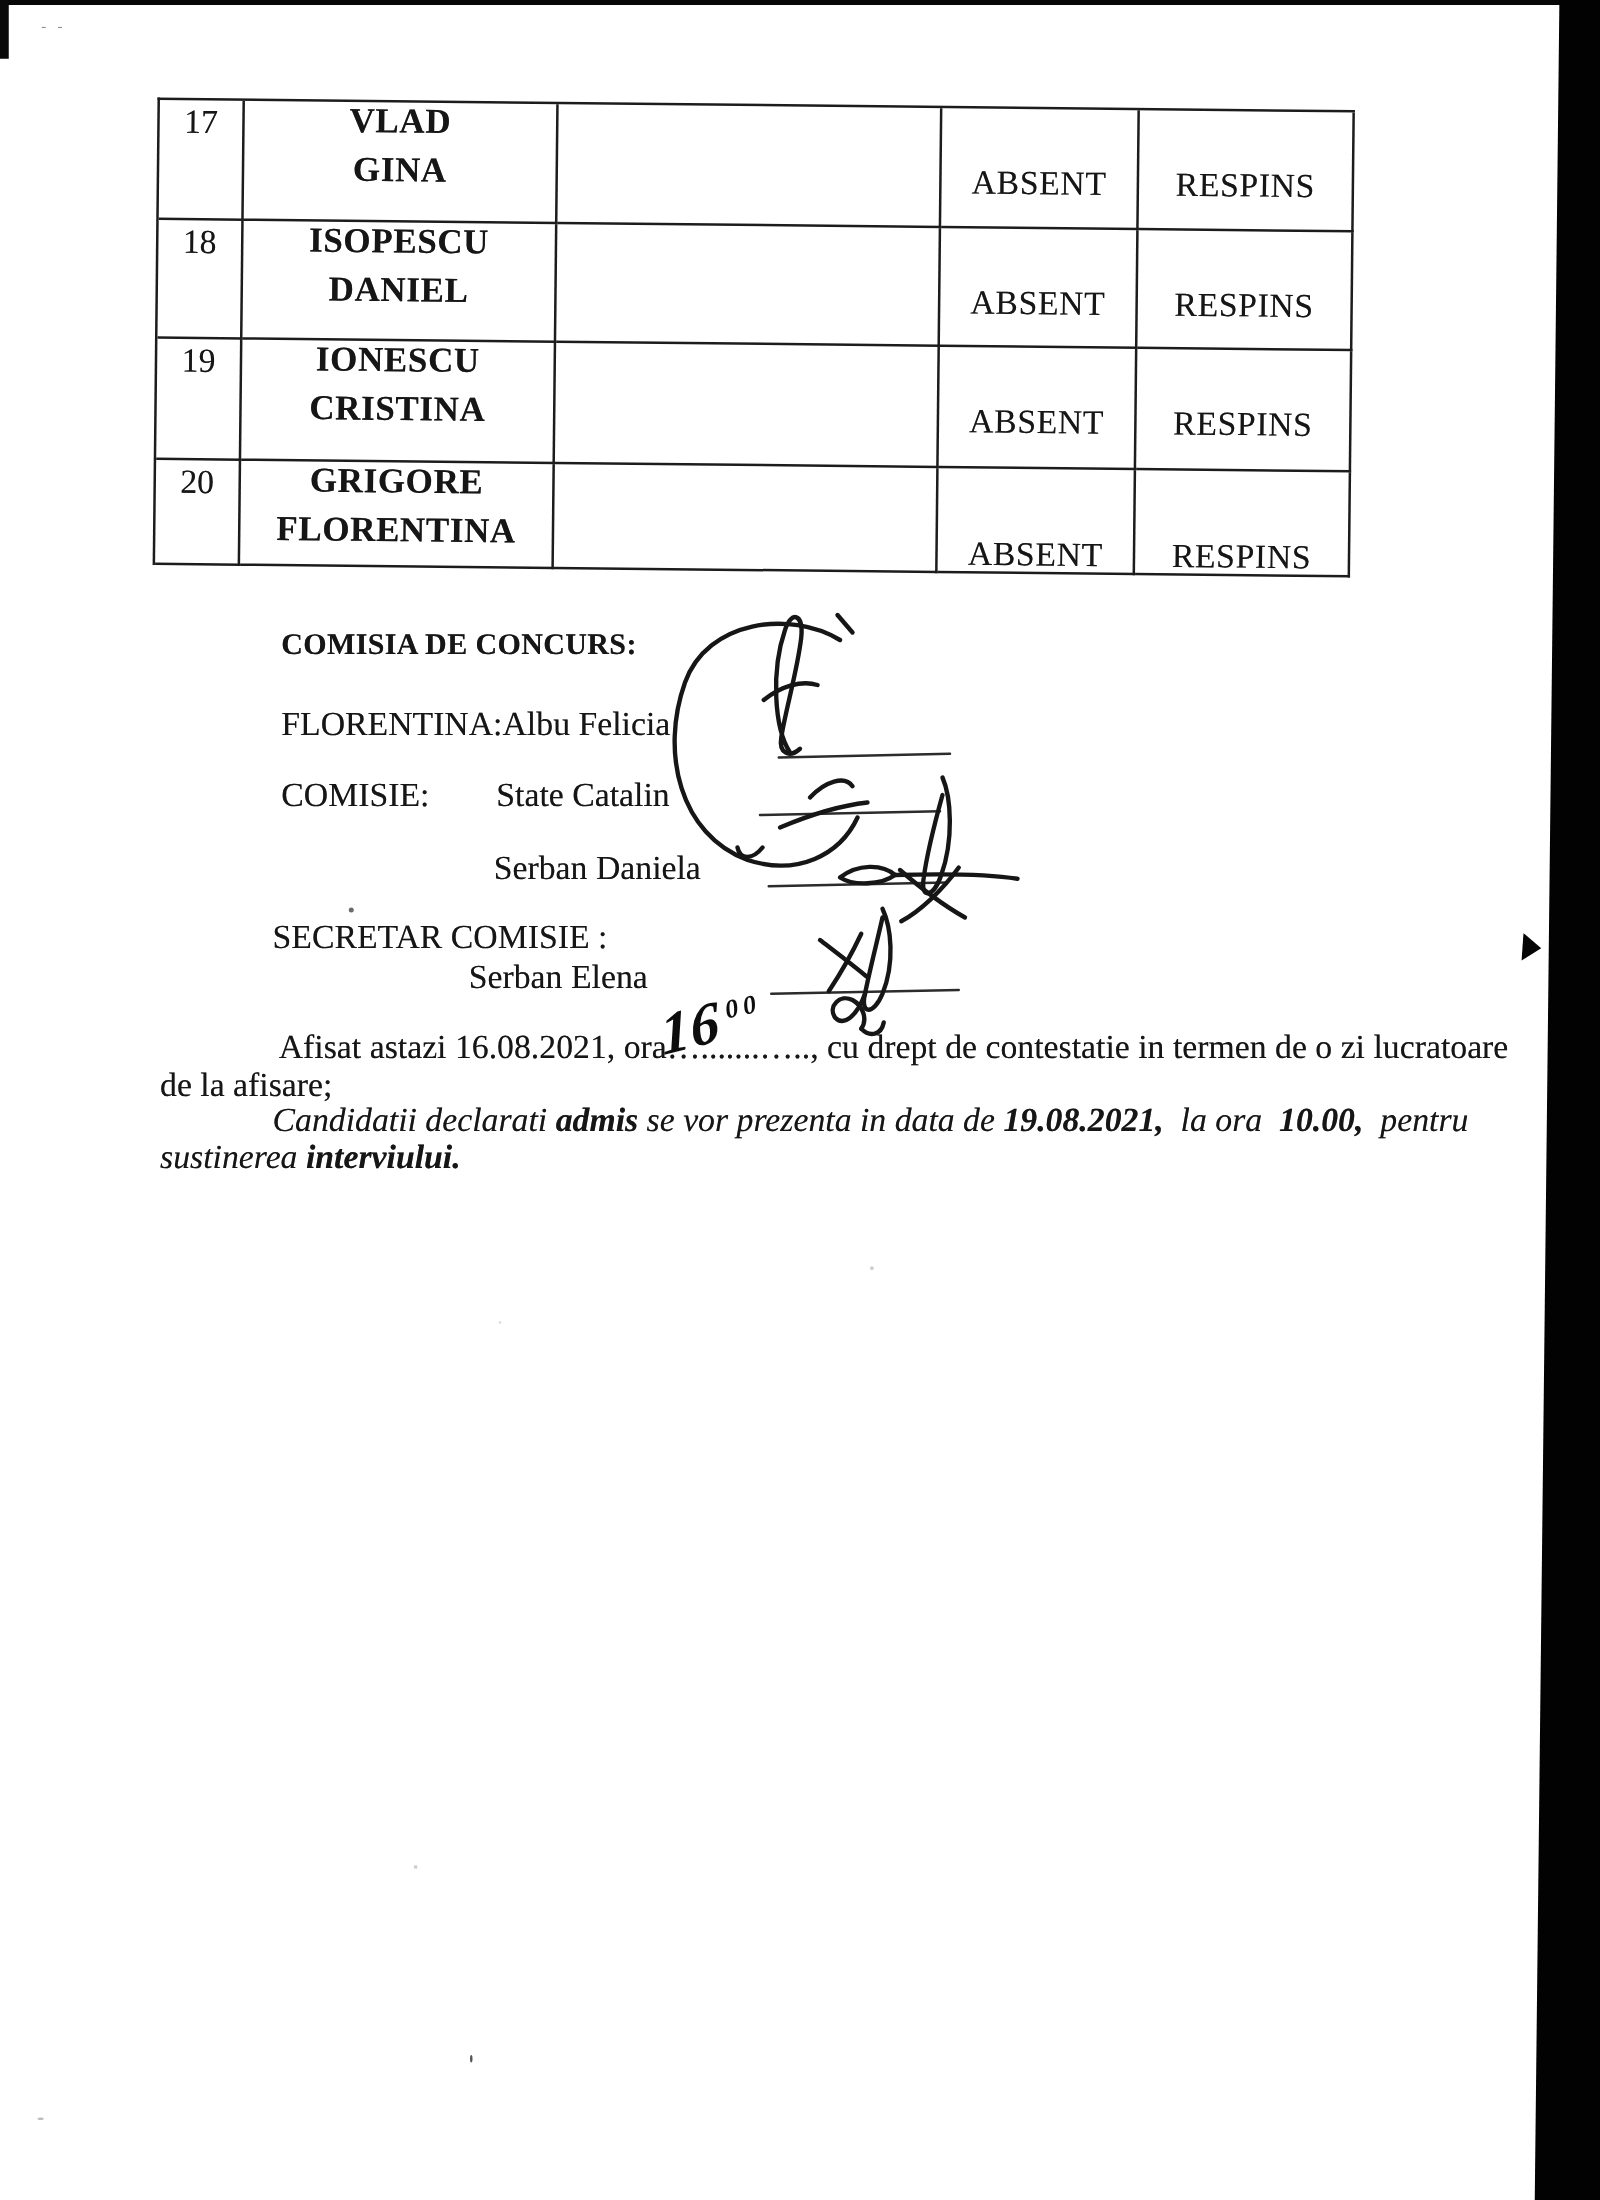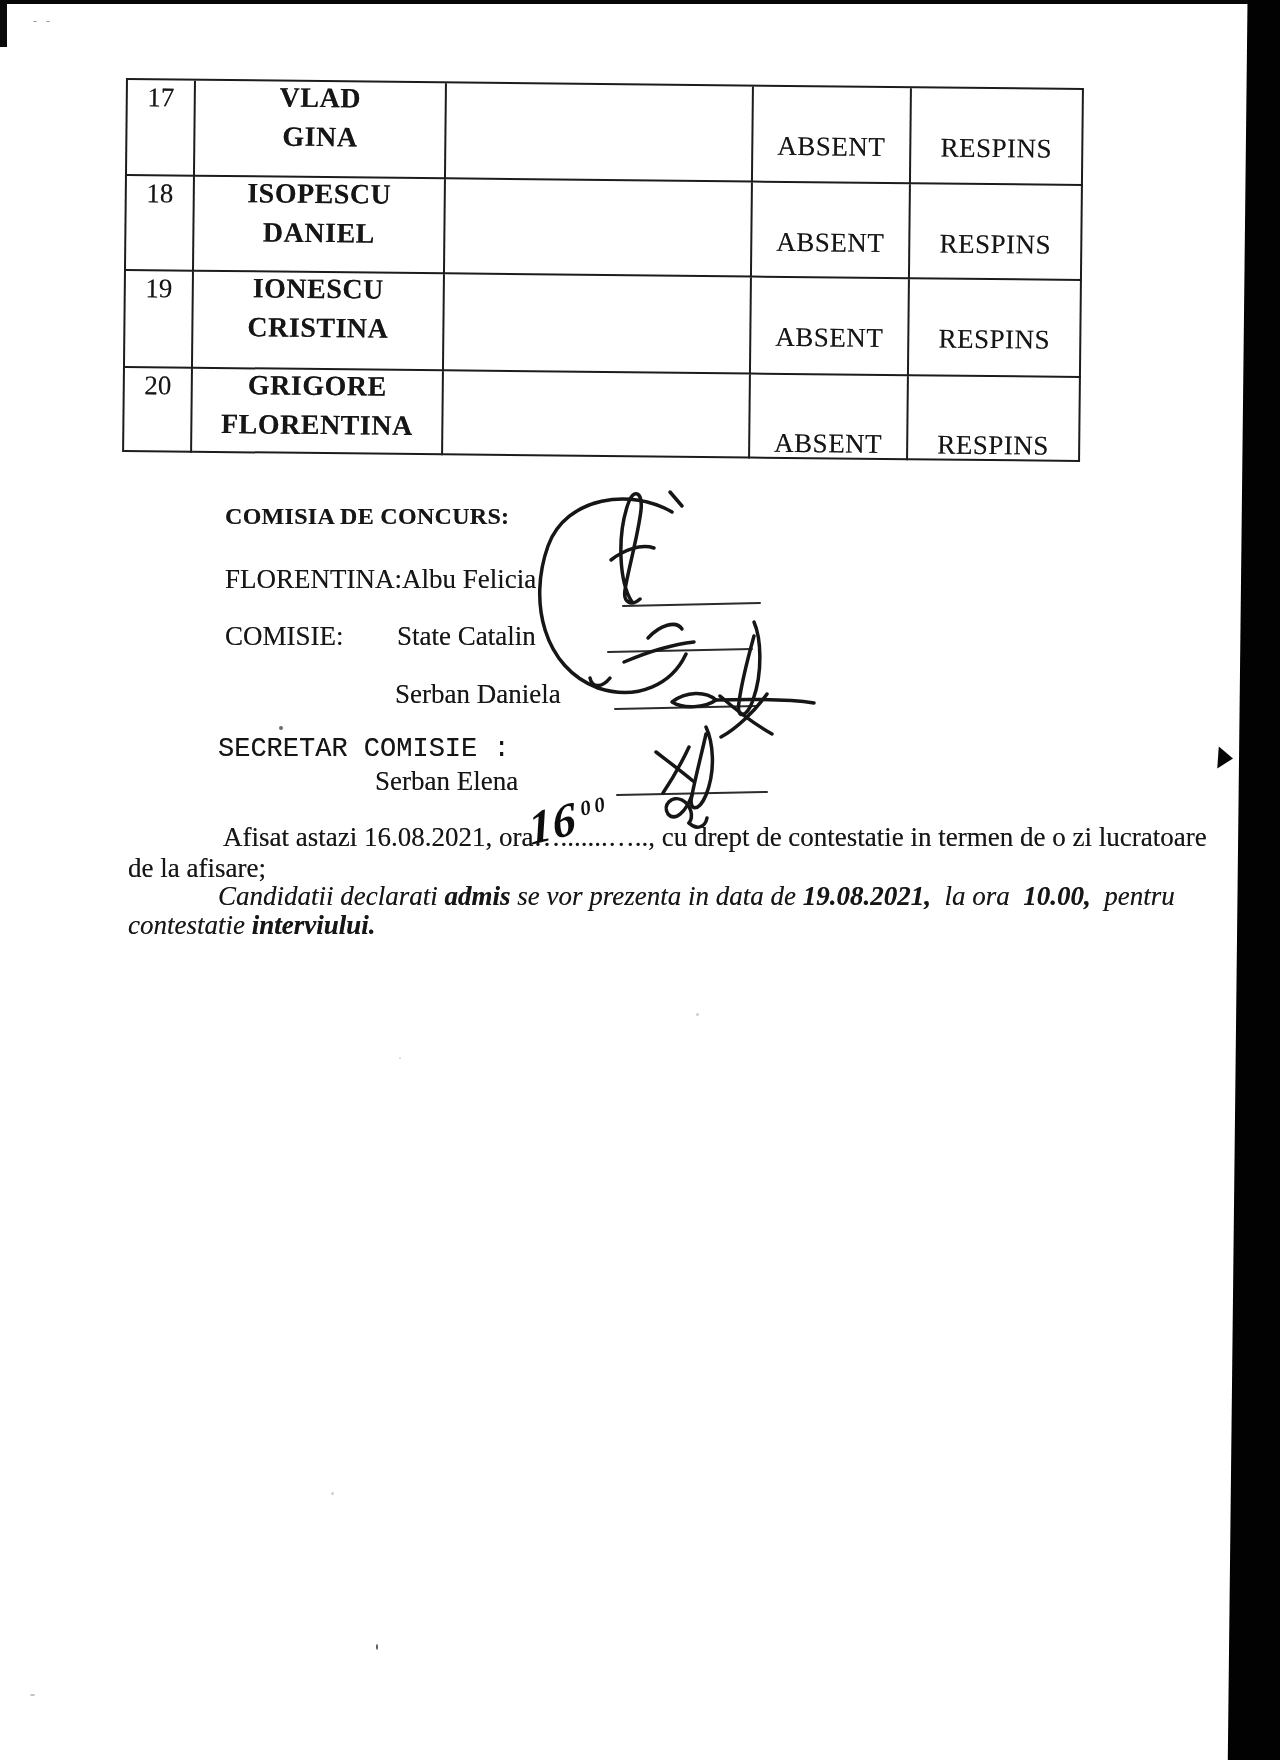--- a/index.html
+++ b/index.html
@@ -106,21 +106,21 @@
       <div class="t-cell c-status">RESPINS</div>
     </div>
   </div>
 
   <div class="abs commission-heading" style="left:225px;top:503px;">COMISIA DE CONCURS:</div>
   <div class="abs c-line" style="left:225px;top:564px;">FLORENTINA:</div>
   <div class="abs c-line" style="left:402px;top:564px;">Albu Felicia</div>
   <div class="abs c-line" style="left:225px;top:621px;">COMISIE:</div>
   <div class="abs c-line" style="left:397px;top:621px;">State Catalin</div>
   <div class="abs c-line" style="left:395px;top:679px;">Serban Daniela</div>
-  <div class="abs c-line" style="left:218px;top:734px;font-family:Liberation Mono, monospace;">SECRETAR COMISIE :</div>
+  <div class="abs c-line" style="left:218px;top:734px;">SECRETAR COMISIE :</div>
   <div class="abs c-line" style="left:375px;top:766px;">Serban Elena</div>
 
   <svg class="sig-svg" width="320" height="390" viewBox="0 0 320 390">
     <g fill="none" stroke="#161616" stroke-linecap="round" stroke-linejoin="round">
 
       <g stroke="#2c2c2c" stroke-width="2">
         <path d="M 103 166 L 240 163"></path>
         <path d="M 88 212 L 232 209"></path>
         <path d="M 95 269 L 237 266"></path>
         <path d="M 97 355 L 247 352"></path>
@@ -157,15 +157,15 @@
     </g>
   </svg>
 
   <div class="hw-time">
     <span class="hw-hour">16</span><span class="hw-min">00</span>
   </div>
 
   <div class="notice-line" style="left:223px;top:822px;"><span>Afisat astazi 16.08.2021, ora…</span><span>.......</span><span>….., cu drept de contestatie in termen de o zi lucratoare</span></div>
   <div class="notice-line" style="left:128px;top:853px;">de la afisare;</div>
   <div class="notice-line" style="left:218px;top:881px;"><i><span>Candidatii declarati </span><span class="nb">admis</span><span> se vor prezenta in data de </span><span class="nb">19.08.2021,</span><span>  la ora  </span><span class="nb">10.00,</span><span>  pentru</span></i></div>
-  <div class="notice-line" style="left:128px;top:910px;"><i><span>contestatie </span><span class="nb">interviului.</span></i></div>
+  <div class="notice-line" style="left:128px;top:910px;"><i><span>sustinerea </span><span class="nb">interviului.</span></i></div>
 
 </div>
 
 </body></html>

